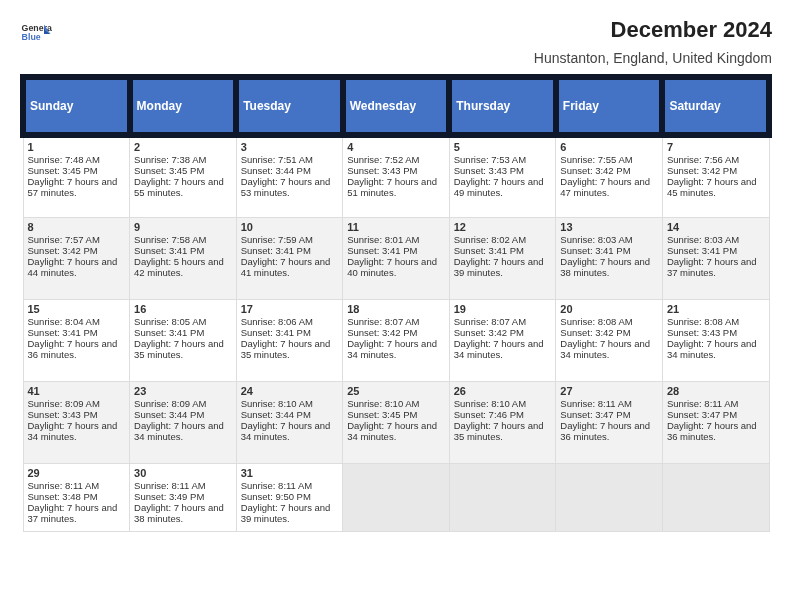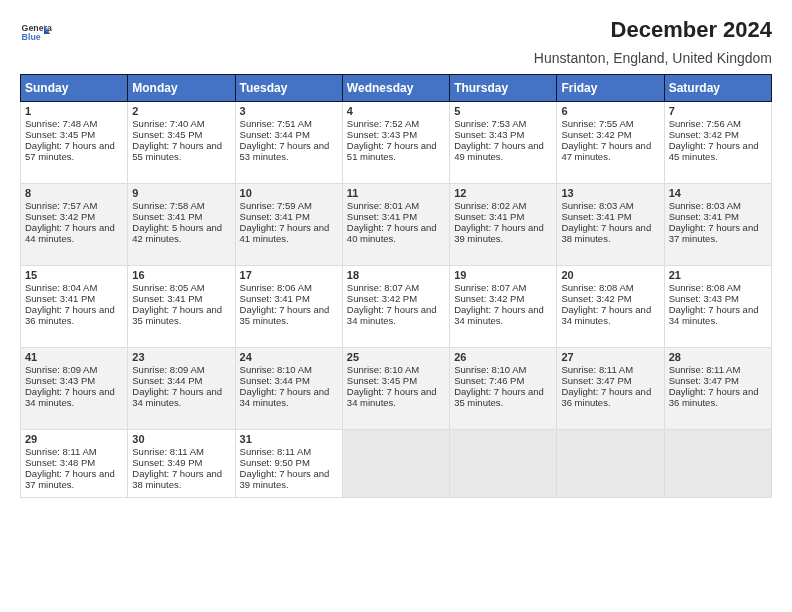--- a/index.html
+++ b/index.html
@@ -48,23 +48,23 @@
     .calendar {
       width: 100%;
       border-collapse: collapse;
       table-layout: fixed;
     }
     .calendar th {
       background: #4472C4;
       color: #fff;
       font-size: 12px;
       font-weight: bold;
-      padding: 6px 4px;
+      padding: 19px 4px;
       text-align: left;
-      border: 1px solid #0f172a;
+      border: 6px solid #0f172a;
     }
     .calendar td {
       vertical-align: top;
       padding: 3px 4px;
       font-size: 9.5px;
       color: #333;
       border: 1px solid #ddd;
       height: 82px;
       background: #fff;
     }
@@ -112,21 +112,21 @@
           <th>Tuesday</th>
           <th>Wednesday</th>
           <th>Thursday</th>
           <th>Friday</th>
           <th>Saturday</th>
         </tr>
     </thead>
     <tbody id="calendar-body">
     <tr>
           <td><span class="day-num">1</span><span>Sunrise: 7:48 AM</span><br><span>Sunset: 3:45 PM</span><br><span>Daylight: 7 hours and 57 minutes.</span></td>
-          <td><span class="day-num">2</span><span>Sunrise: 7:40 AM</span><br><span>Sunset: 3:45 PM</span><br><span>Daylight: 7 hours and 55 minutes.</span></td>
+          <td><span class="day-num">2</span><span>Sunrise: 7:38 AM</span><br><span>Sunset: 3:45 PM</span><br><span>Daylight: 7 hours and 55 minutes.</span></td>
           <td><span class="day-num">3</span><span>Sunrise: 7:51 AM</span><br><span>Sunset: 3:44 PM</span><br><span>Daylight: 7 hours and 53 minutes.</span></td>
           <td><span class="day-num">4</span><span>Sunrise: 7:52 AM</span><br><span>Sunset: 3:43 PM</span><br><span>Daylight: 7 hours and 51 minutes.</span></td>
           <td><span class="day-num">5</span><span>Sunrise: 7:53 AM</span><br><span>Sunset: 3:43 PM</span><br><span>Daylight: 7 hours and 49 minutes.</span></td>
           <td><span class="day-num">6</span><span>Sunrise: 7:55 AM</span><br><span>Sunset: 3:42 PM</span><br><span>Daylight: 7 hours and 47 minutes.</span></td>
           <td><span class="day-num">7</span><span>Sunrise: 7:56 AM</span><br><span>Sunset: 3:42 PM</span><br><span>Daylight: 7 hours and 45 minutes.</span></td>
         </tr>
         <tr>
           <td><span class="day-num">8</span><span>Sunrise: 7:57 AM</span><br><span>Sunset: 3:42 PM</span><br><span>Daylight: 7 hours and 44 minutes.</span></td>
           <td><span class="day-num">9</span><span>Sunrise: 7:58 AM</span><br><span>Sunset: 3:41 PM</span><br><span>Daylight: 5 hours and 42 minutes.</span></td>
           <td><span class="day-num">10</span><span>Sunrise: 7:59 AM</span><br><span>Sunset: 3:41 PM</span><br><span>Daylight: 7 hours and 41 minutes.</span></td>

